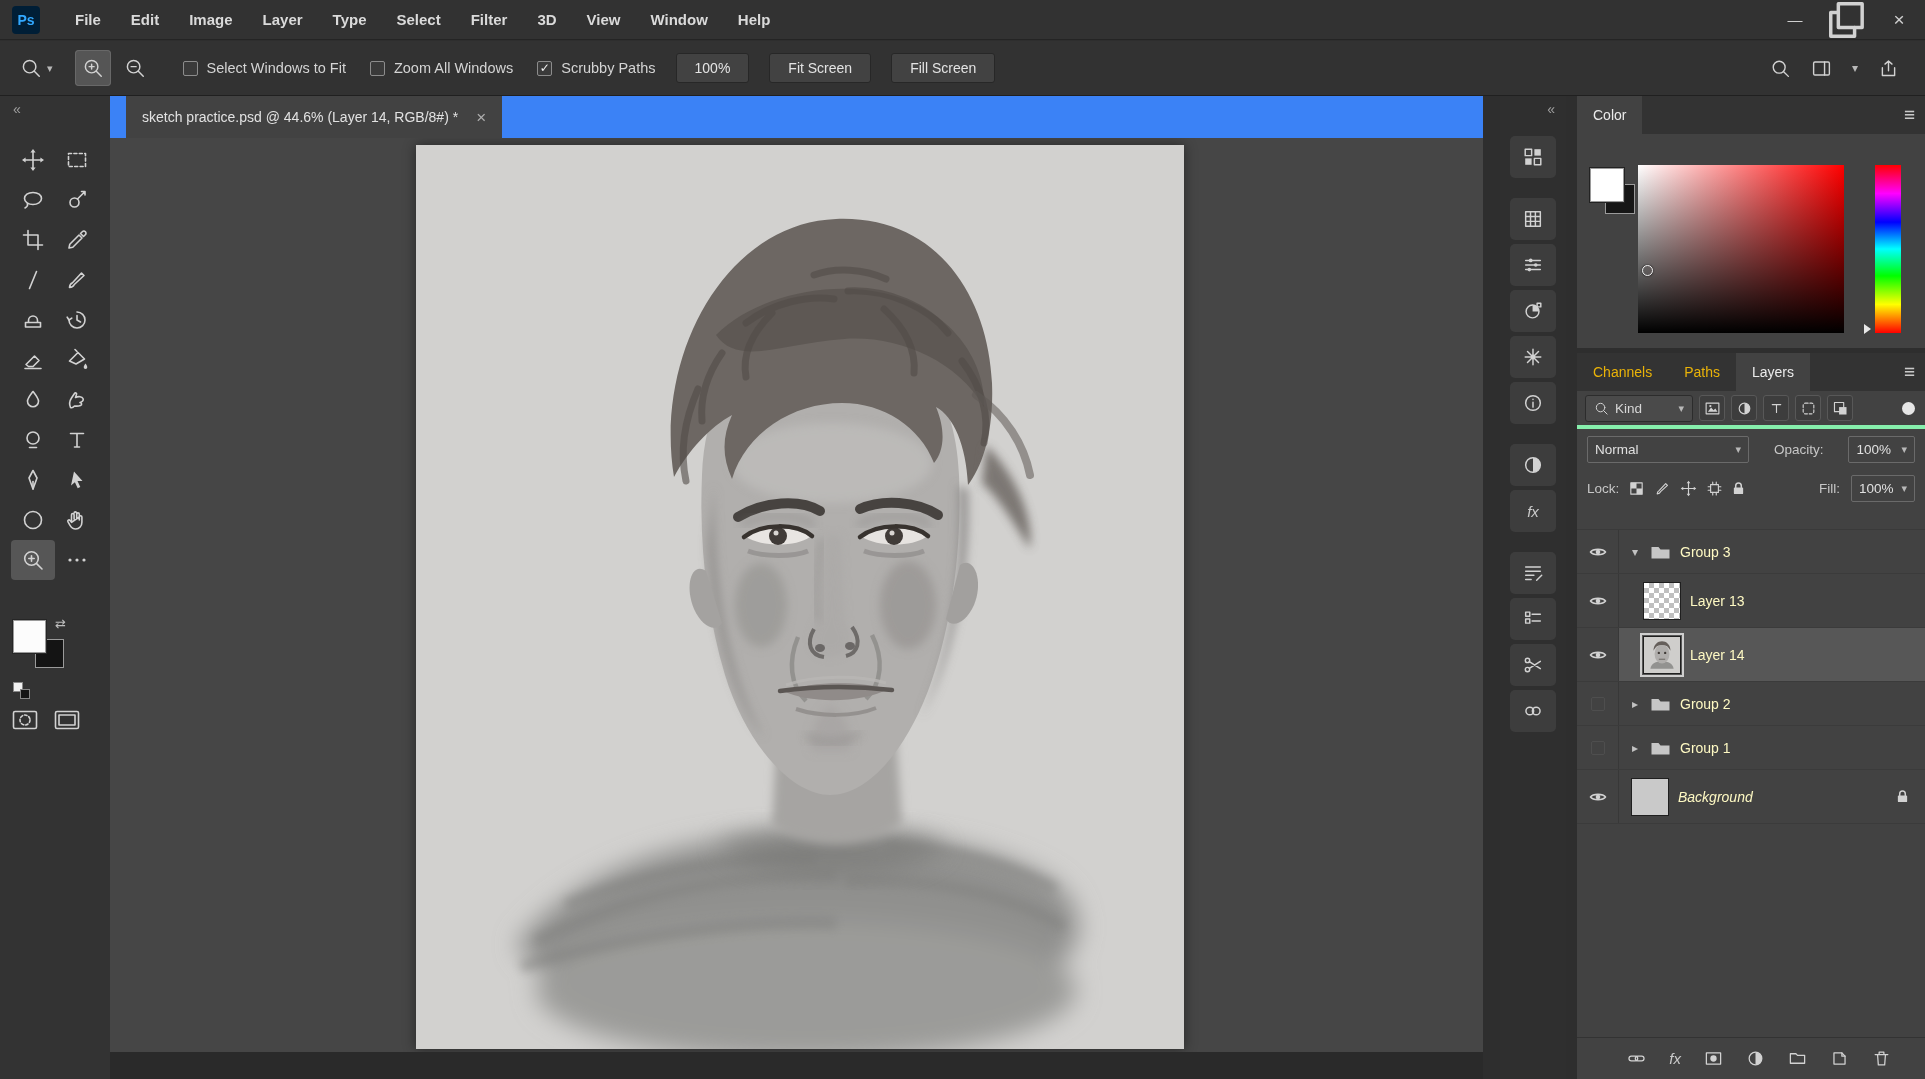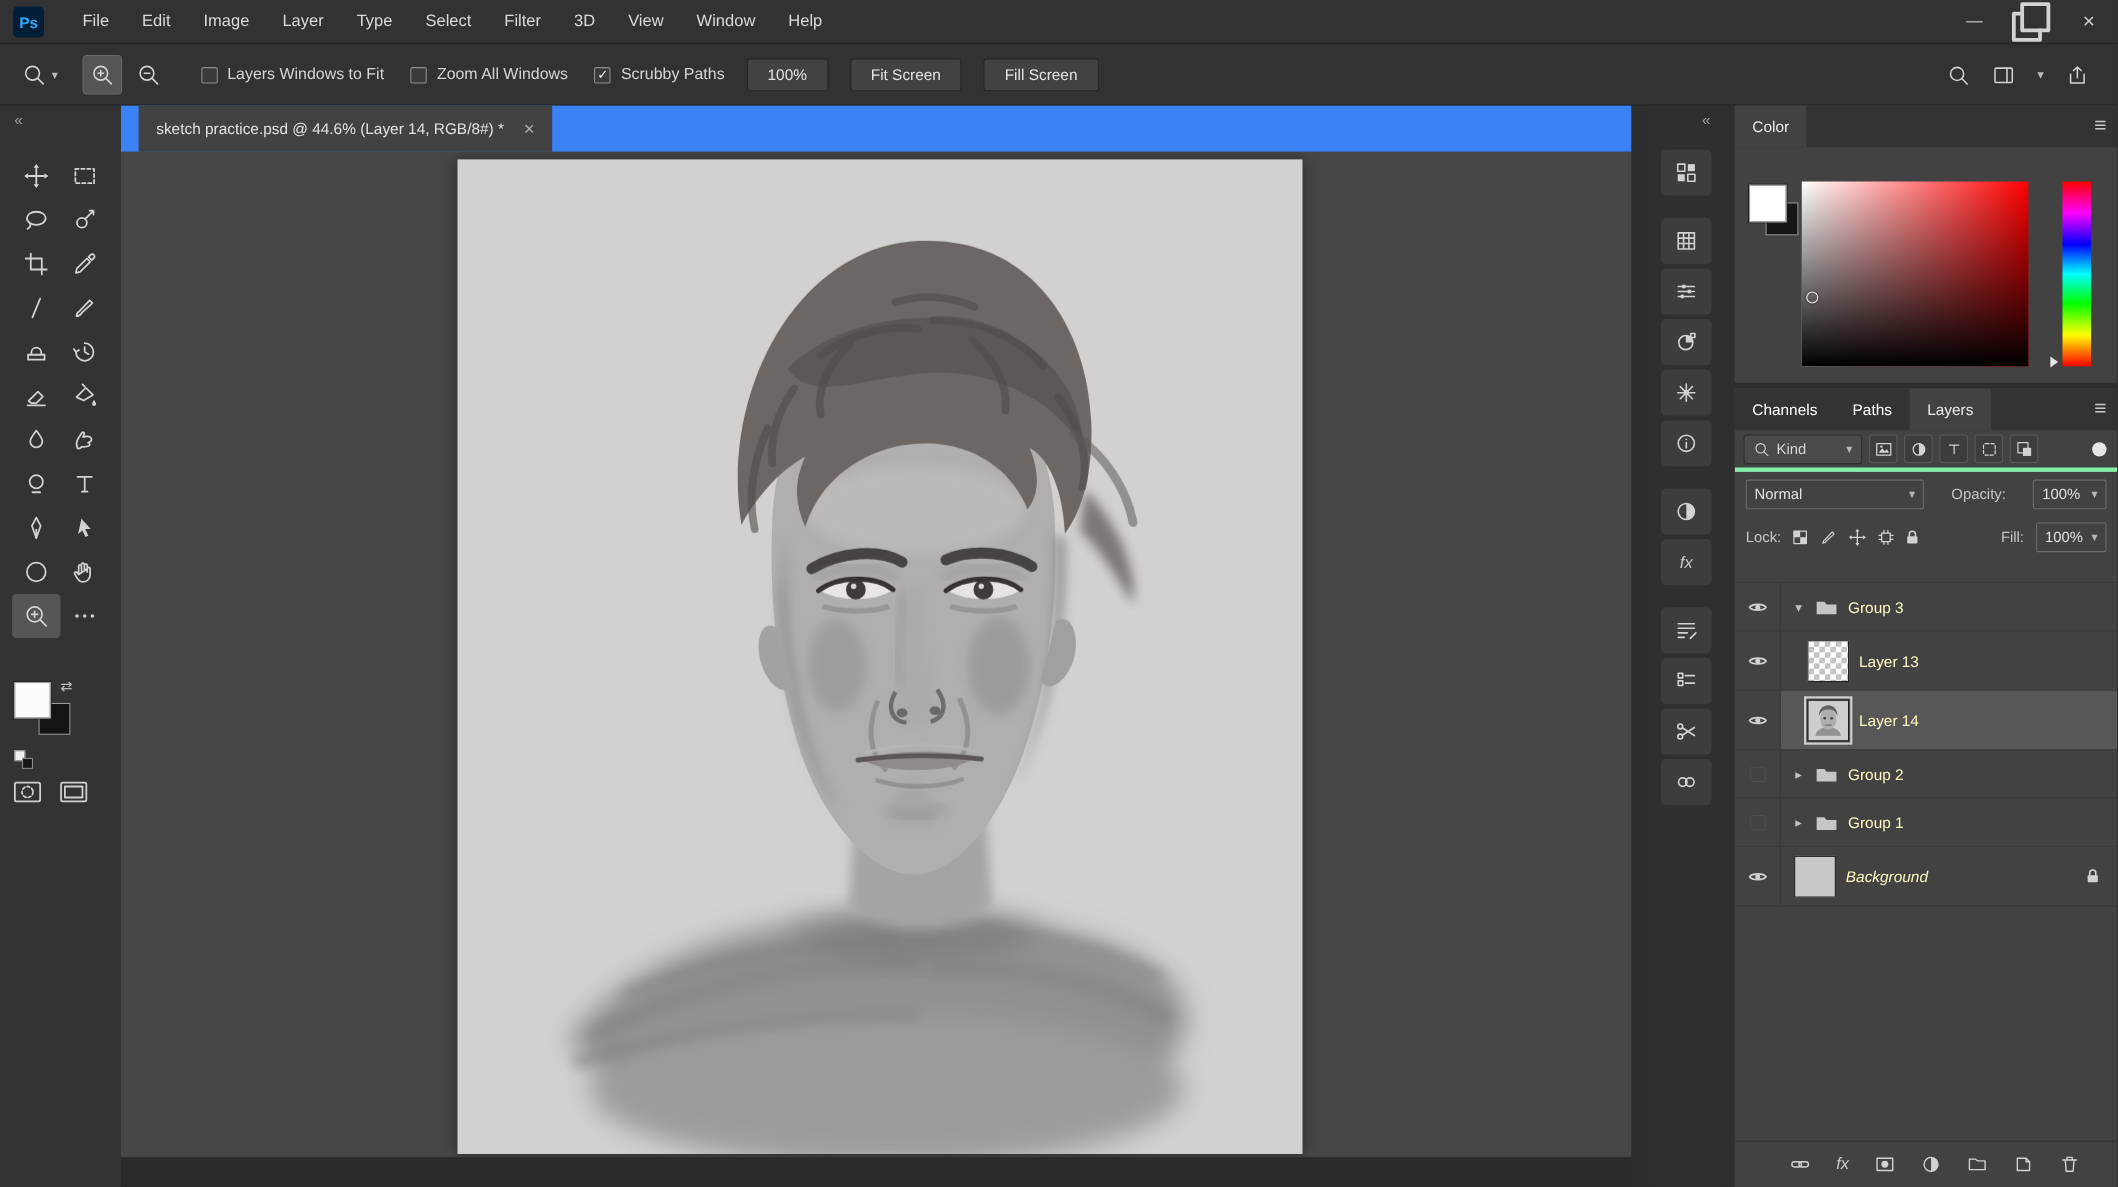--- a/index.html
+++ b/index.html
@@ -7,21 +7,21 @@
   body { font-family:"Liberation Sans","DejaVu Sans",sans-serif; color:#d6d6d6; user-select:none; }
   .app { position:relative; width:1925px; height:1079px; background:#2e2e2e; overflow:hidden; }
 
   svg.ln { stroke:#d2d2d2; fill:none; stroke-width:1.6; stroke-linecap:round; stroke-linejoin:round; display:block; }
   svg.ln .f { fill:#d2d2d2; stroke:none; }
   svg.ln .ff { fill:#c6c6c6; stroke:none; }
 
   
   .menubar { position:absolute; top:0; left:0; right:0; height:40px; background:#323232; border-bottom:1px solid #242424; display:flex; align-items:center; }
   .ps-logo { width:28px; height:28px; margin:0 20px 0 12px; background:#001e36; color:#31a8ff; font-weight:bold; font-size:14px; display:flex; align-items:center; justify-content:center; border-radius:4px; }
-  .menus { display:flex; height:100%; align-items:flex-end; }
+  .menus { display:flex; height:100%; align-items:flex-end;font-weight:bold; }
   .menu-item { padding:0 15px; font-size:15px; color:#dadada; height:100%; display:flex; align-items:center; }
   .win-controls { margin-left:auto; display:flex; align-items:center; height:100%; }
   .win-btn { width:52px; height:100%; display:flex; align-items:center; justify-content:center; color:#d0d0d0; font-size:15px; }
 
   
   .optionsbar { position:absolute; top:41px; left:0; right:0; height:55px; background:#323232; border-bottom:1px solid #202020; display:flex; align-items:center; padding:0 14px; }
   .tool-preset { display:flex; align-items:center; gap:5px; padding:4px 6px; margin-right:16px; }
   .tool-preset .dd { font-size:11px; color:#b8b8b8; }
   .opt-icon-btn { width:36px; height:36px; display:flex; align-items:center; justify-content:center; border-radius:4px; margin-right:6px; background:transparent; border:none; }
   .opt-icon-btn.pressed { background:#555; box-shadow:inset 0 0 0 1px #686868; }
@@ -69,21 +69,21 @@
   .ds-collapse { position:absolute; top:5px; right:12px; }
   .dock-btns { position:absolute; top:40px; left:10px; width:46px; display:flex; flex-direction:column; gap:4px; }
   .dock-btn { height:42px; border-radius:5px; background:#3d3d3d; display:flex; align-items:center; justify-content:center; color:#cfcfcf; }
   .dock-btn svg { width:22px; height:22px; }
   .dock-gap { height:12px; }
   .fx-glyph { font-style:italic; font-size:15px; color:#c9c9c9; }
 
   
   .panels { position:absolute; top:96px; left:1577px; width:348px; bottom:0; display:flex; flex-direction:column; background:#2e2e2e; }
   .phead { height:38px; background:#333333; display:flex; align-items:stretch; position:relative; flex:none; }
-  .ptab { display:flex; align-items:center; padding:0 16px; font-size:14px; color:#ffffff; }
+  .ptab { display:flex; align-items:center; padding:0 16px; font-size:14px; color:#eab308; }
   .ptab.active { background:#424242; color:#ebebeb; }
   .pmenu { position:absolute; right:10px; top:0; bottom:0; display:flex; align-items:center; color:#c9c9c9; font-size:19px; }
 
   .color-panel { height:252px; background:#424242; flex:none; }
   .color-body { position:relative; height:214px; }
   .cp-back { position:absolute; left:28px; top:50px; width:30px; height:30px; background:#161616; border:1px solid #9a9a9a; }
   .cp-front { position:absolute; left:13px; top:34px; width:34px; height:34px; background:#ffffff; border:1px solid #9a9a9a; box-shadow:0 0 0 1px #222; }
   .sv-field { position:absolute; left:61px; top:31px; width:206px; height:168px;
     background:linear-gradient(to bottom, rgba(0,0,0,0), #000), linear-gradient(to right, #fff, #f00); }
   .sv-cursor { position:absolute; left:4px; top:100px; width:11px; height:11px; border:1.5px solid #f2f2f2; border-radius:50%; box-shadow:0 0 2px rgba(0,0,0,.8); }
@@ -183,21 +183,21 @@
         </svg>
     </button>
     <button class="opt-icon-btn">
       <svg class="ln" viewBox="0 0 24 24">
           <circle cx="10.5" cy="10.5" r="6.8"></circle>
           <path d="M15.6 15.6L21 21M7.8 10.5h5.4"></path>
         </svg>
     </button>
     <label class="checkbox">
       <span class="cbox"></span>
-      <span>Layers Windows to Fit</span>
+      <span>Select Windows to Fit</span>
     </label>
     <label class="checkbox">
       <span class="cbox"></span>
       <span>Zoom All Windows</span>
     </label>
     <label class="checkbox checked">
       <span class="cbox">
           <i>✓</i>
         </span>
       <span>Scrubby Paths</span>

